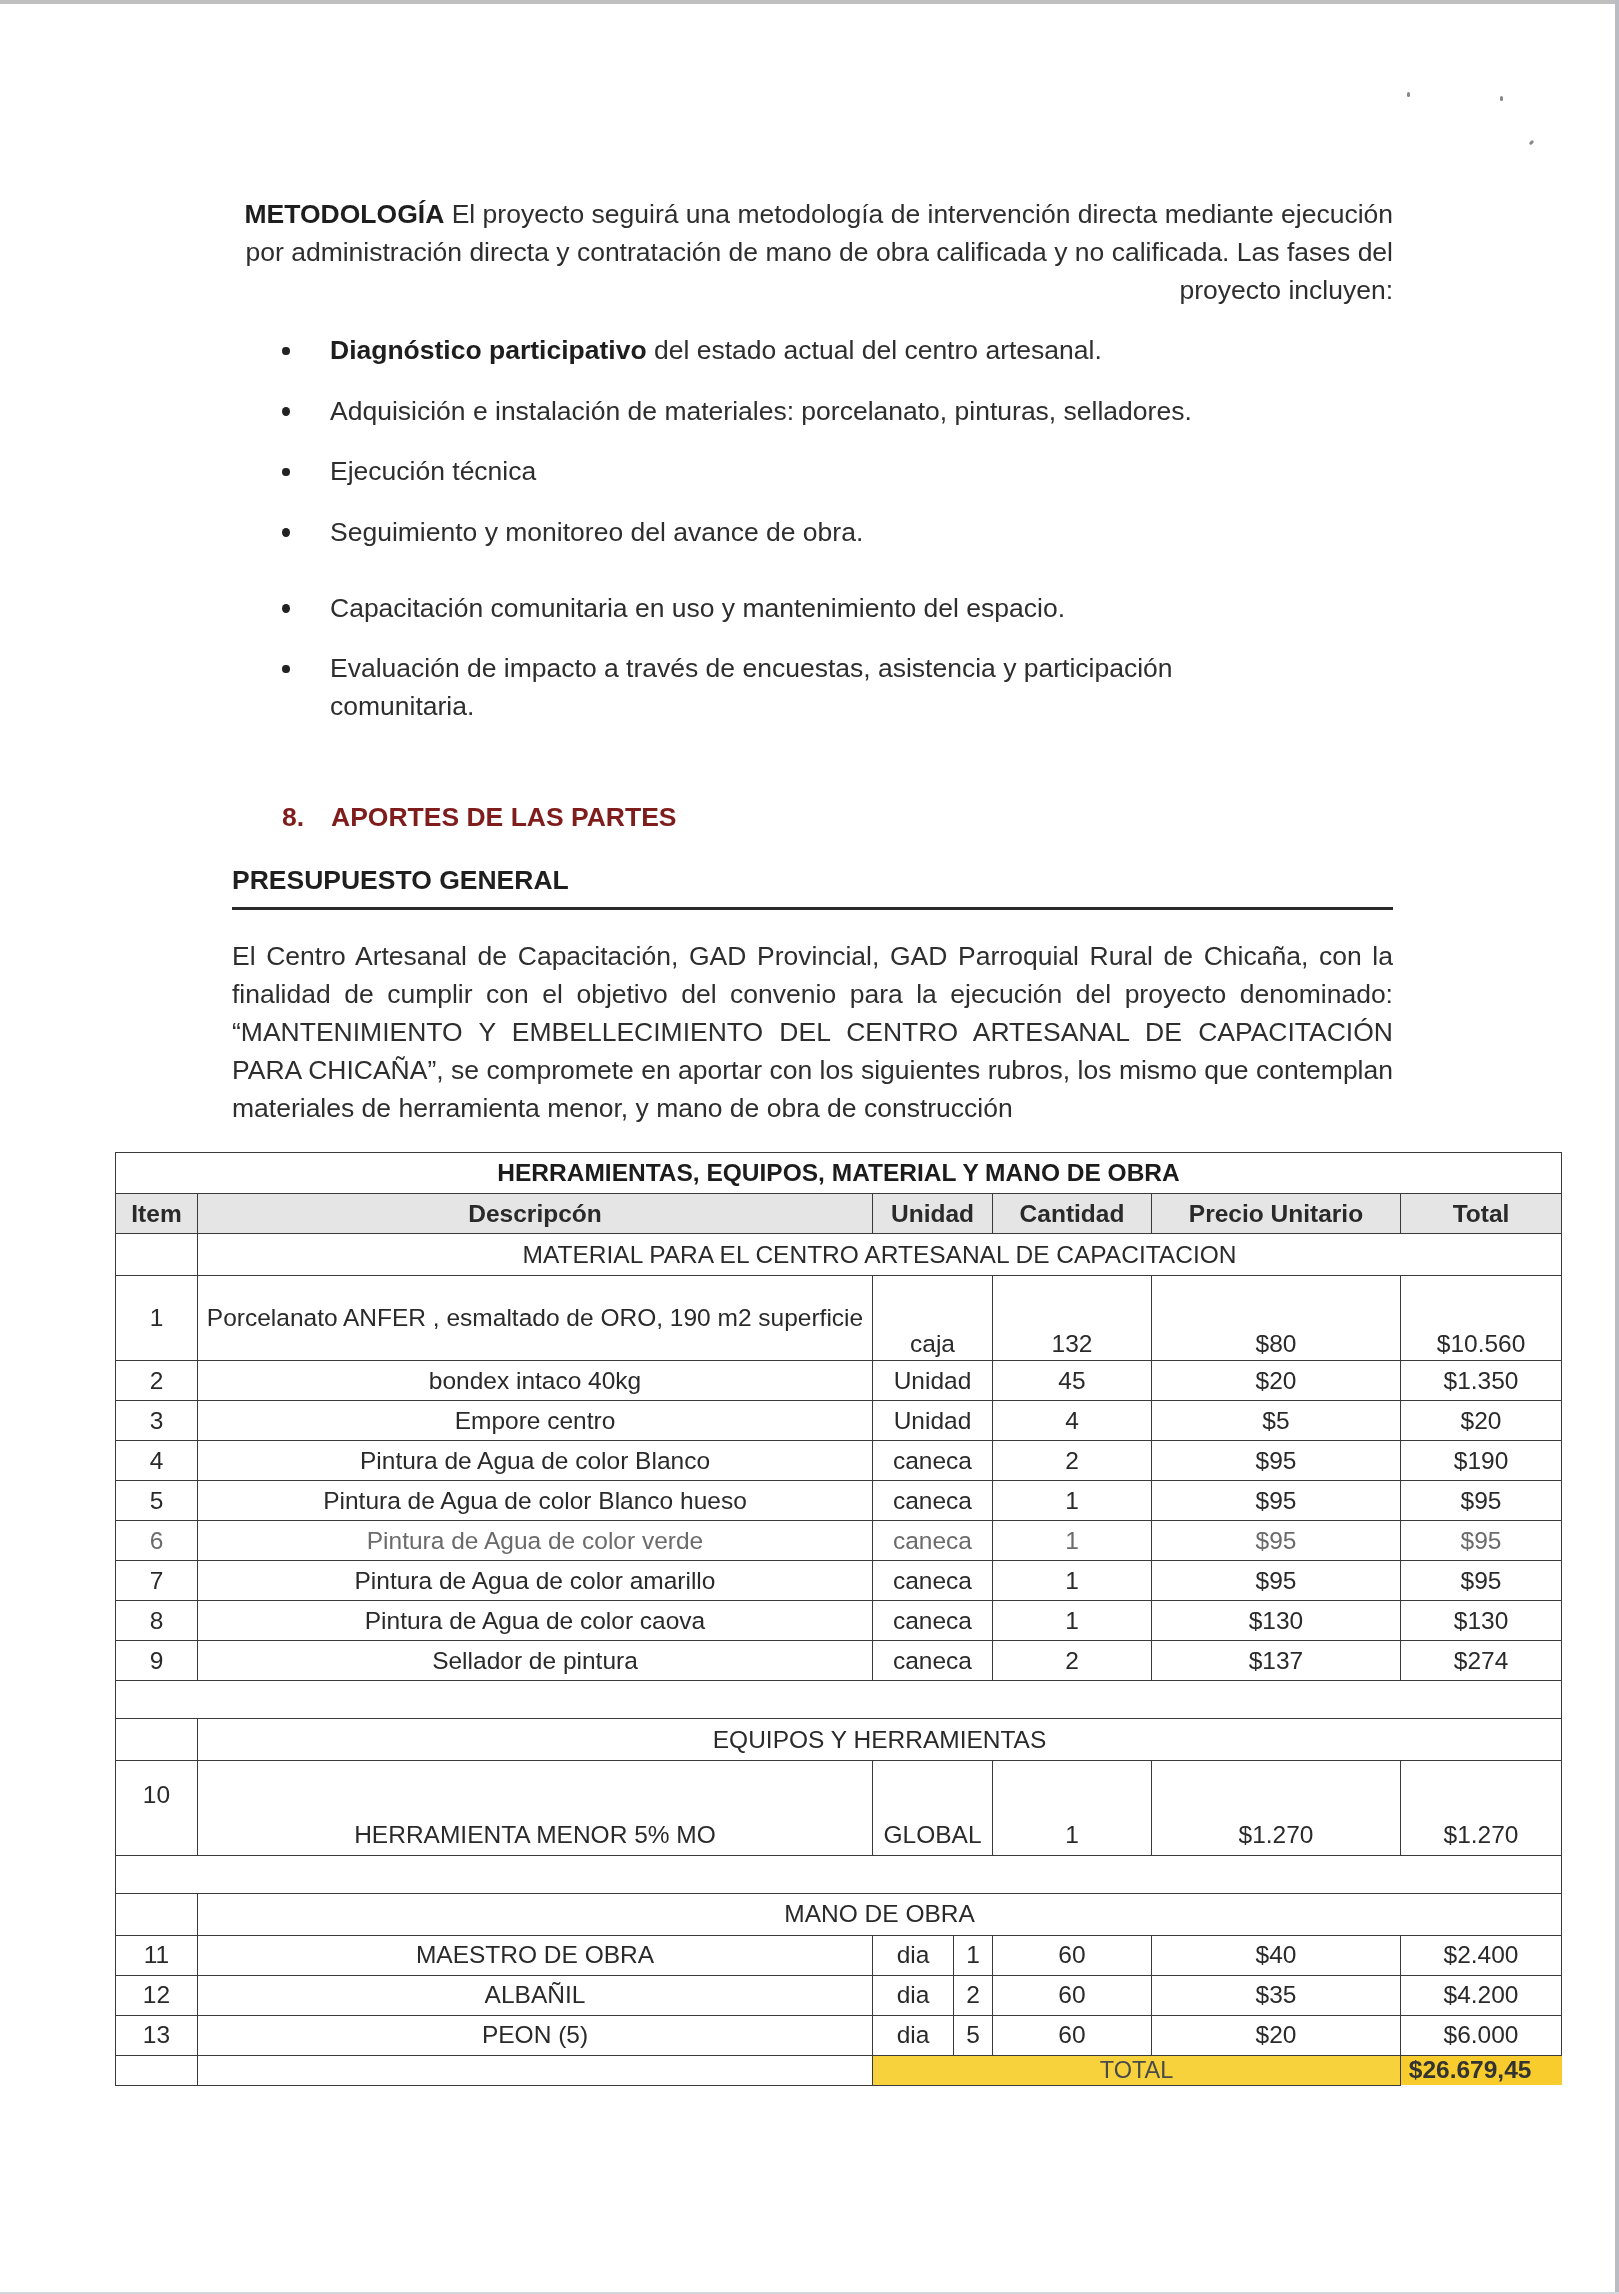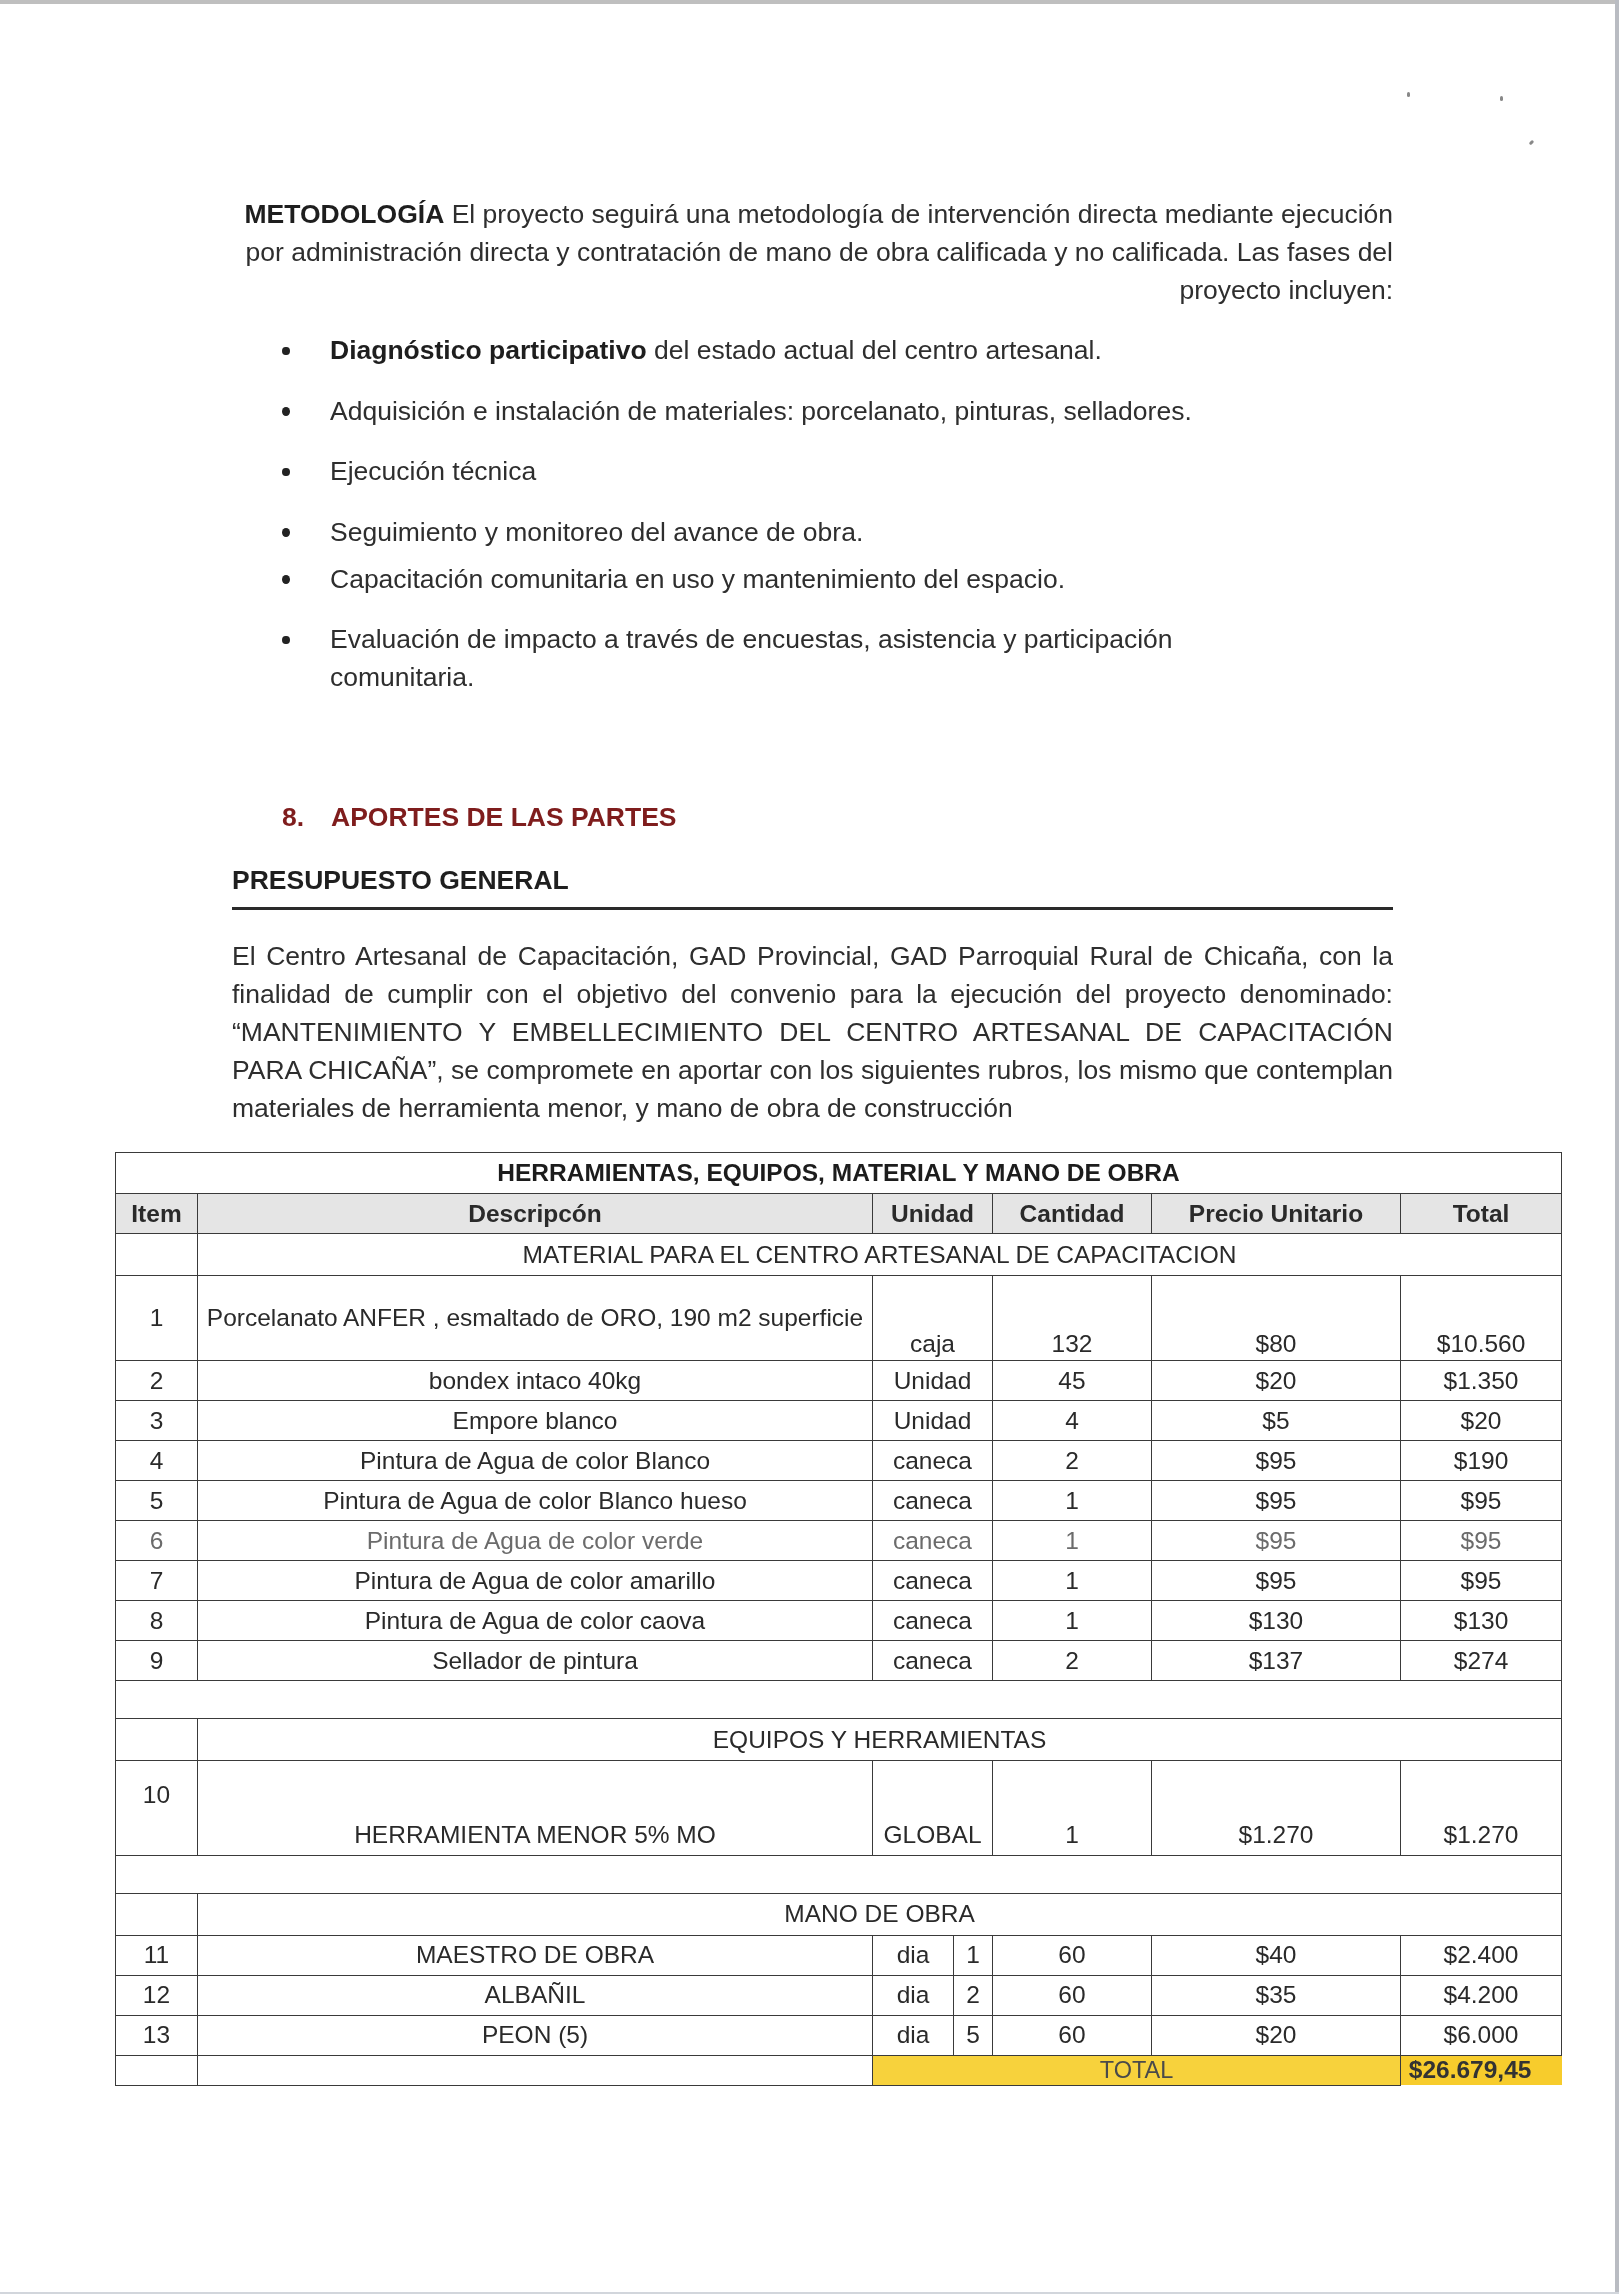--- a/index.html
+++ b/index.html
@@ -67,21 +67,21 @@
 
 <div class="para" style="top:195px;">
   <b>METODOLOGÍA</b>
   <span>El proyecto seguirá una metodología de intervención directa mediante ejecución por administración directa y contratación de mano de obra calificada y no calificada. Las fases del proyecto incluyen:</span>
 </div>
 
 <ul class="bullets">
   <li style="margin-bottom:22.5px;"><span class="dot"></span><b>Diagnóstico participativo</b><span> del estado actual del centro artesanal.</span></li>
   <li style="margin-bottom:22.5px;"><span class="dot"></span><span>Adquisición e instalación de materiales: porcelanato, pinturas, selladores.</span></li>
   <li style="margin-bottom:22.5px;"><span class="dot"></span><span>Ejecución técnica</span></li>
-  <li style="margin-bottom:9px;"><span class="dot"></span><span>Seguimiento y monitoreo del avance de obra.</span></li>
+  <li style="margin-bottom:38px;"><span class="dot"></span><span>Seguimiento y monitoreo del avance de obra.</span></li>
   <li style="margin-bottom:22.5px;"><span class="dot"></span><span>Capacitación comunitaria en uso y mantenimiento del espacio.</span></li>
   <li style="width:961px;"><span class="dot"></span><span>Evaluación de impacto a través de encuestas, asistencia y participación comunitaria.</span></li>
 </ul>
 
 <div class="sec-title">
   <span class="num">8.</span><span>APORTES DE LAS PARTES</span>
 </div>
 <div class="sub-title">PRESUPUESTO GENERAL</div>
 <div class="rule"></div>
 
@@ -126,21 +126,21 @@
   <tr class="row">
     <td>2</td>
     <td>bondex intaco 40kg</td>
     <td colspan="2">Unidad</td>
     <td>45</td>
     <td>$20</td>
     <td>$1.350</td>
   </tr>
   <tr class="row">
     <td>3</td>
-    <td>Empore blanco</td>
+    <td>Empore centro</td>
     <td colspan="2">Unidad</td>
     <td>4</td>
     <td>$5</td>
     <td>$20</td>
   </tr>
   <tr class="row">
     <td>4</td>
     <td>Pintura de Agua de color Blanco</td>
     <td colspan="2">caneca</td>
     <td>2</td>

